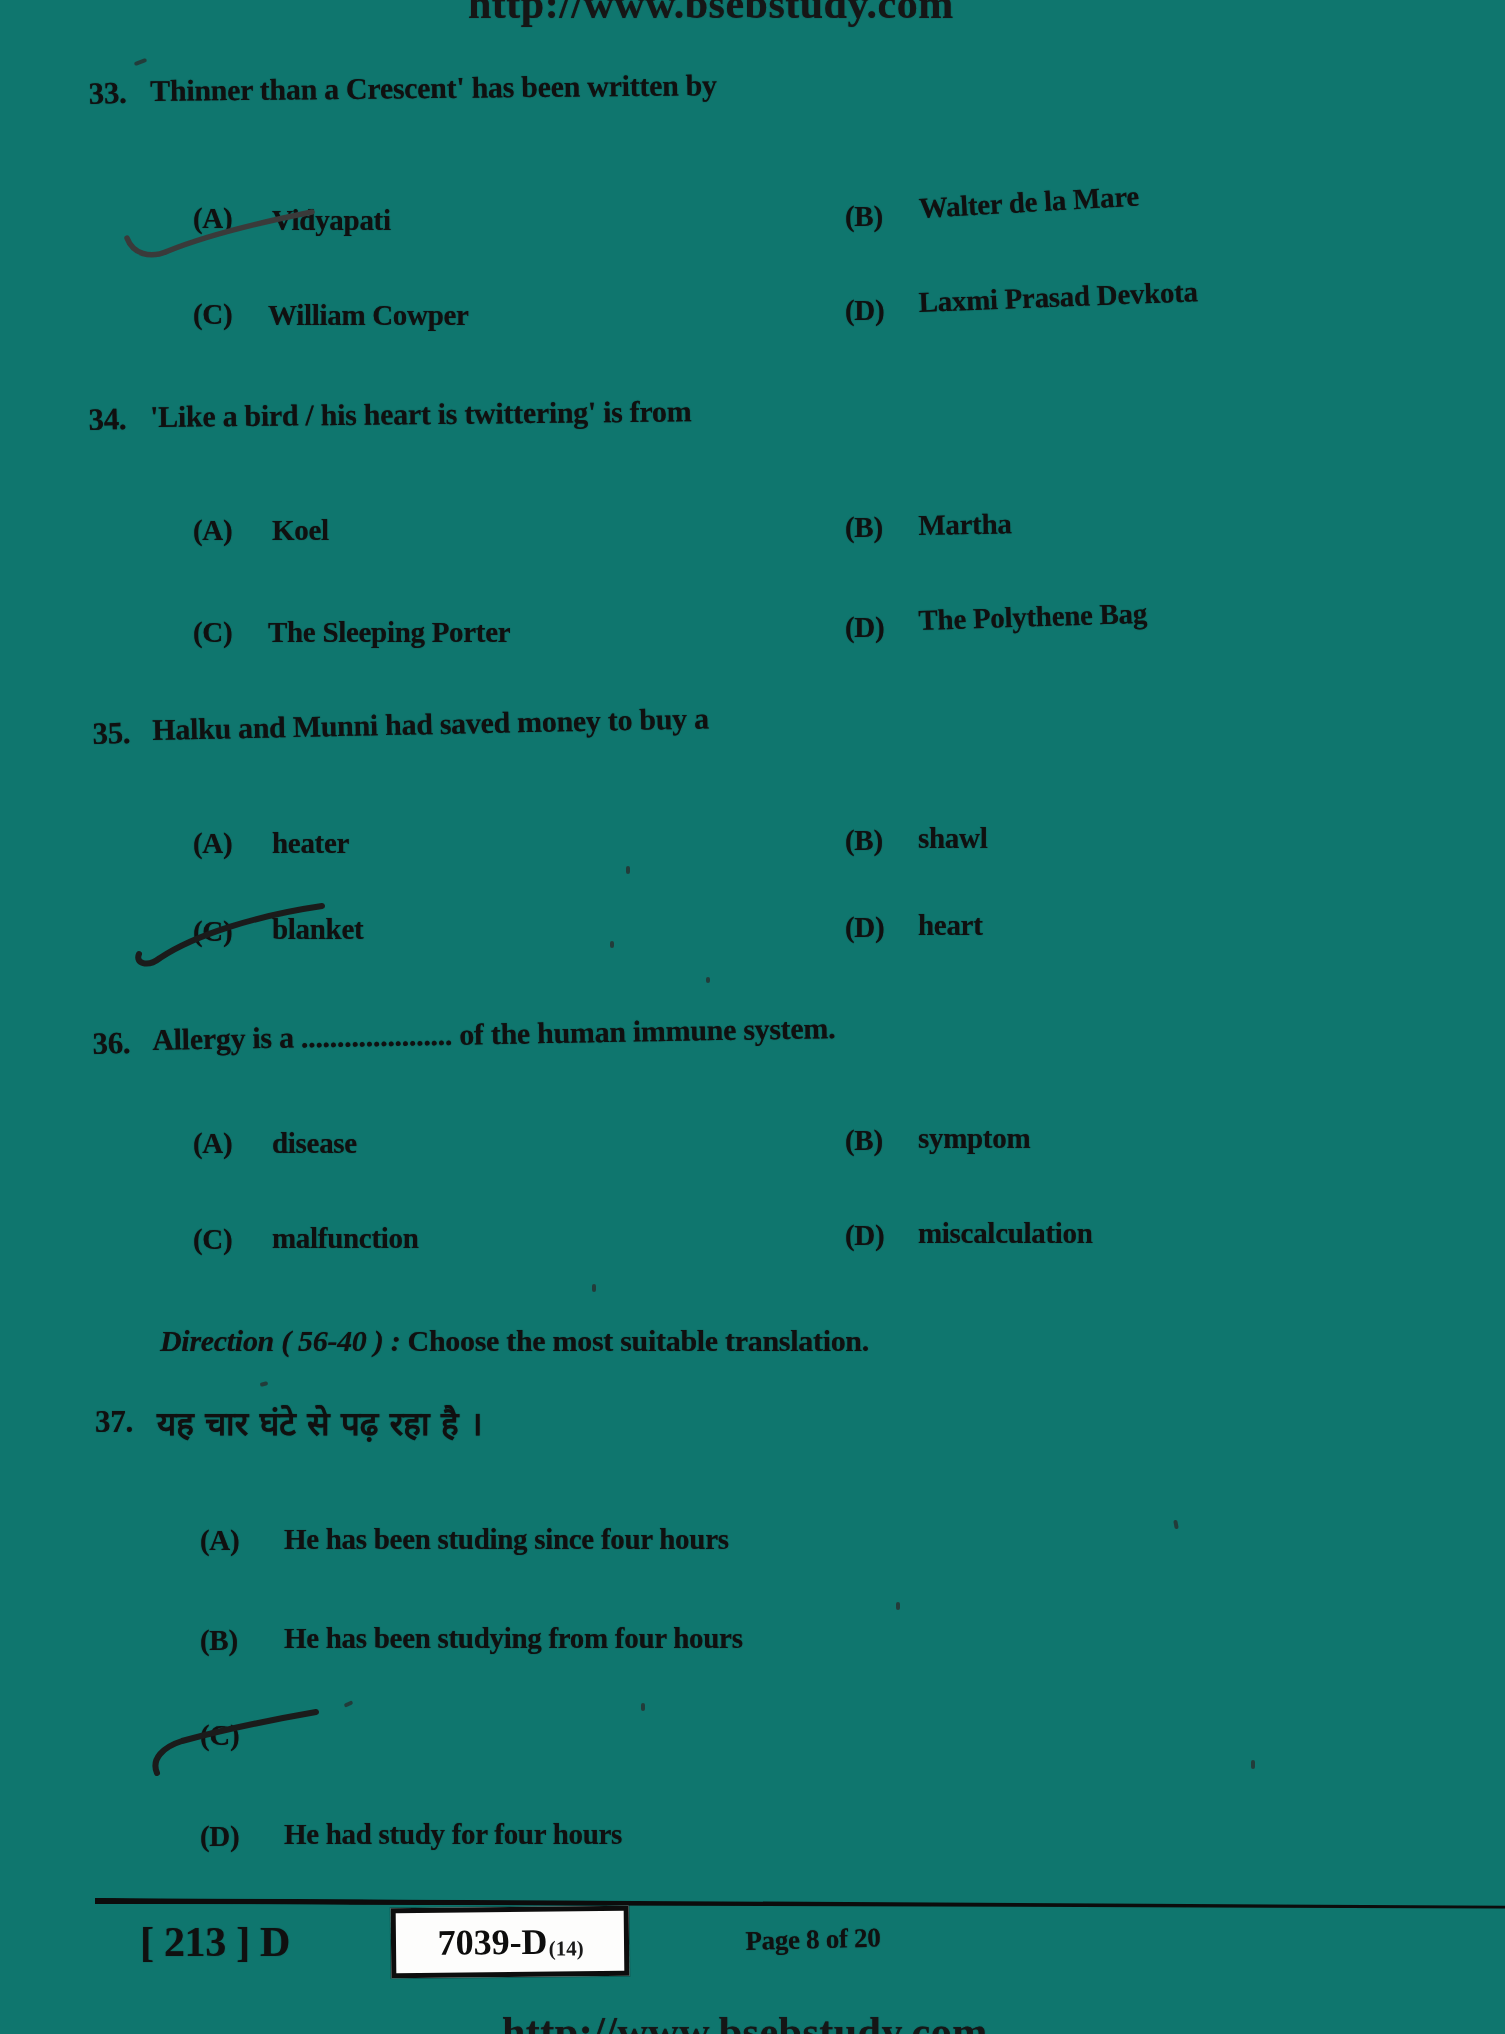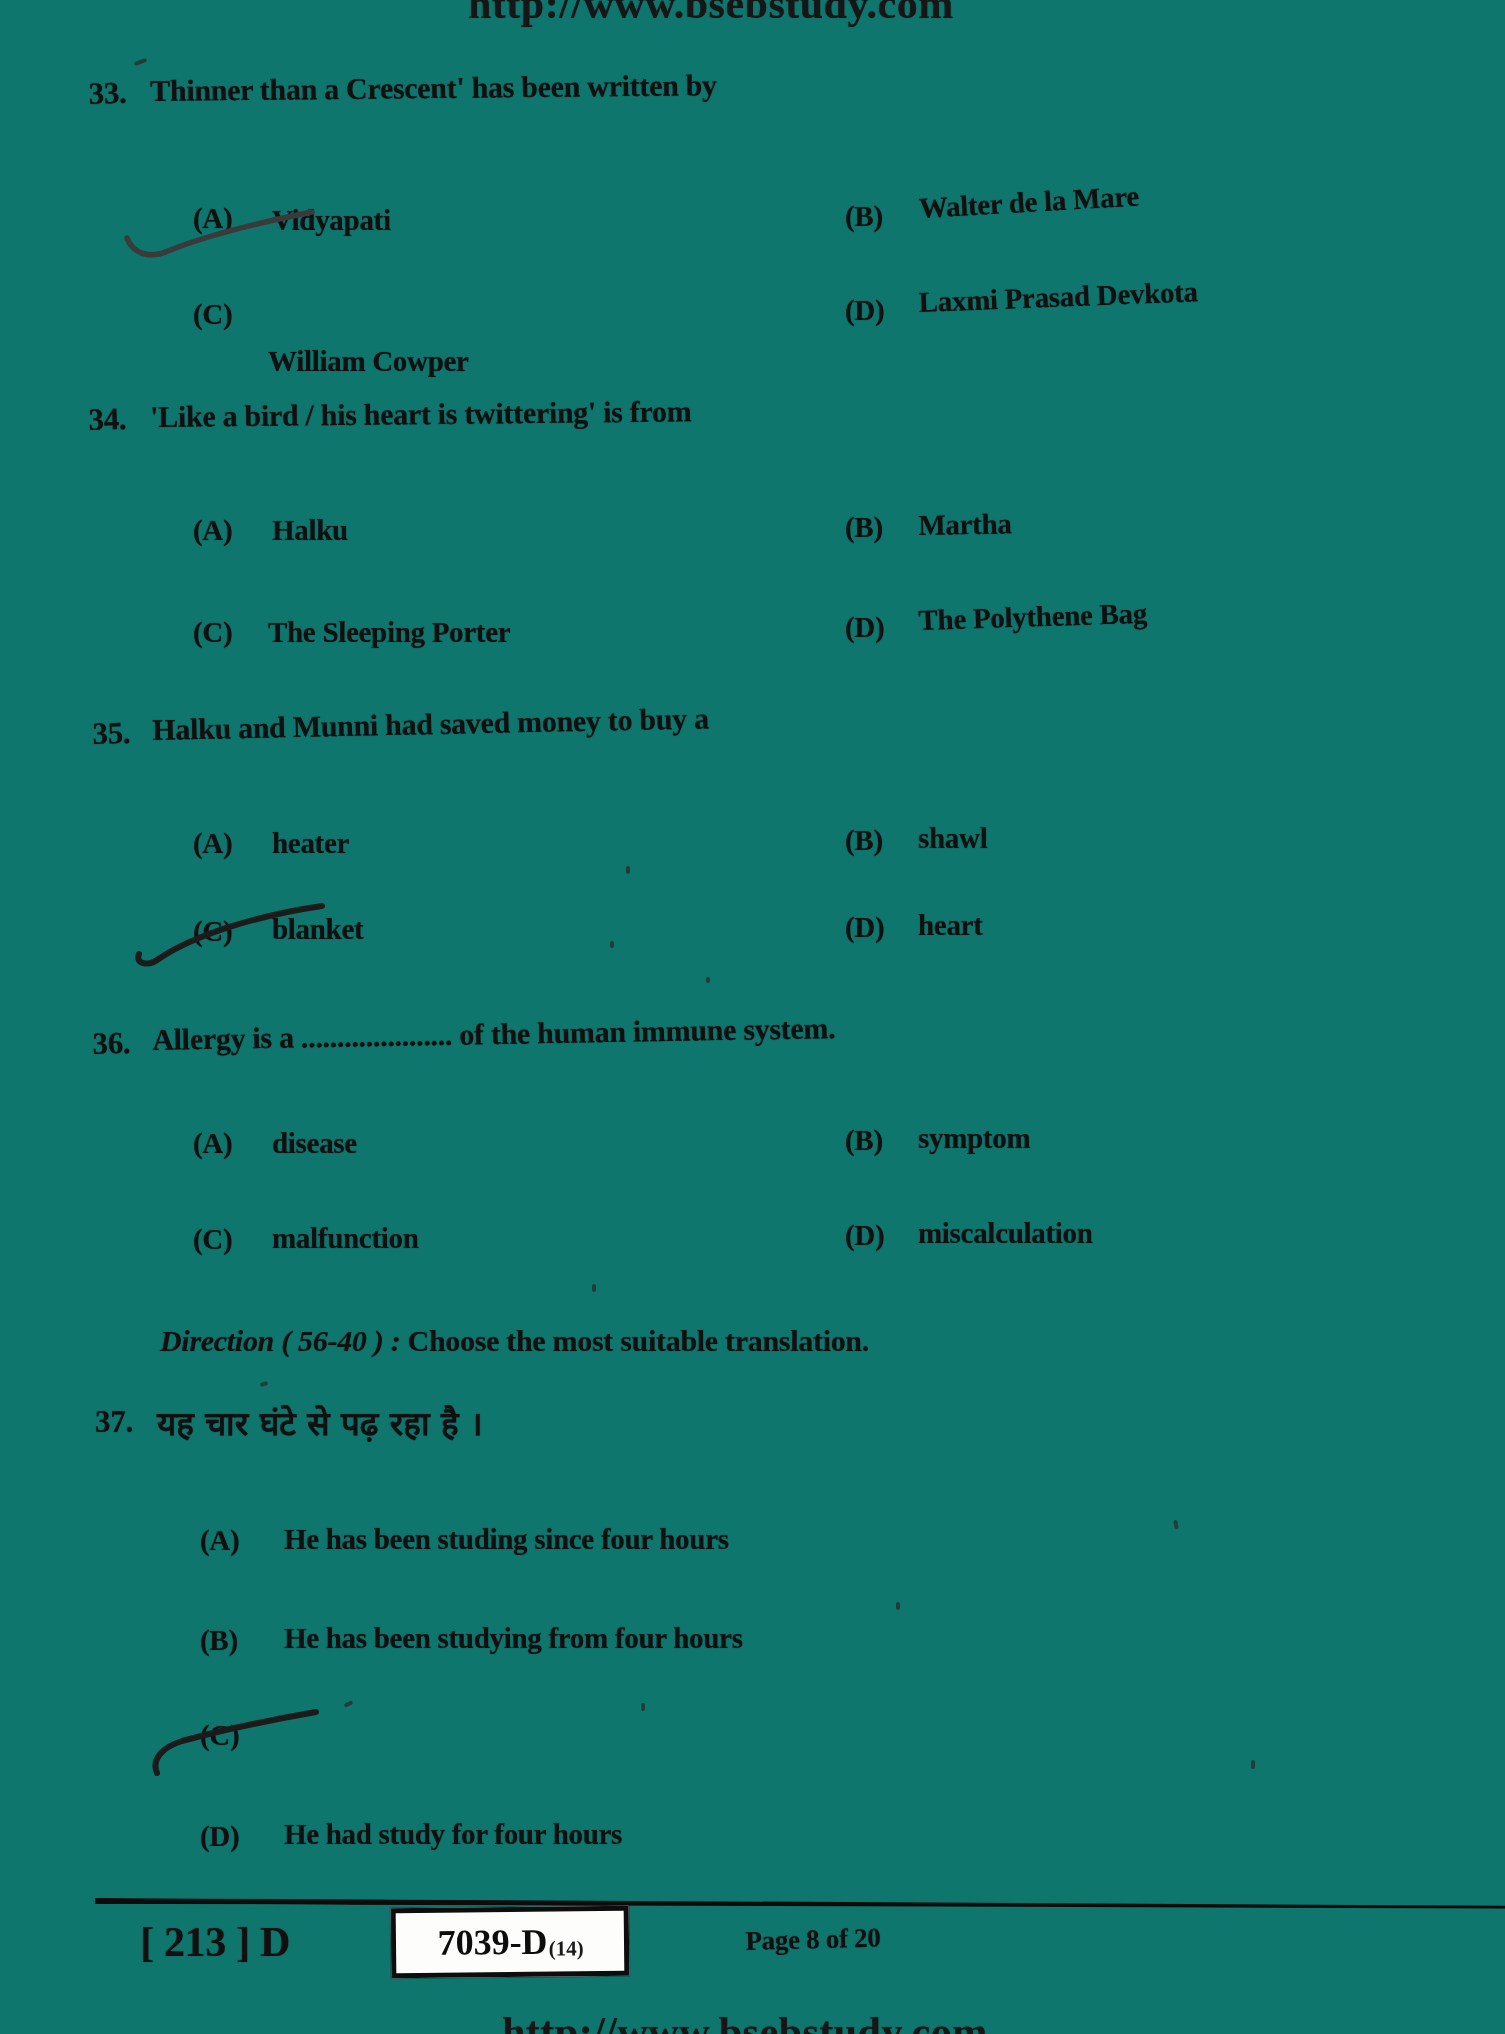--- a/index.html
+++ b/index.html
@@ -50,28 +50,28 @@
 
   <div class="t url" style="left:468px;top:-20px;">http://www.bsebstudy.com</div>
 
   <div class="t qnum" style="left:88px;top:76px;transform:rotate(-2deg);">33.</div>
   <div class="t" style="left:150px;top:74px;transform:rotate(-0.6deg);">Thinner than a Crescent' has been written by</div>
   <div class="t opt-label" style="left:193px;top:202px;">(A)</div>
   <div class="t opt-text" style="left:272px;top:204px;">Vidyapati</div>
   <div class="t opt-label" style="left:845px;top:200px;">(B)</div>
   <div class="t opt-text" style="left:918px;top:192px;transform:rotate(-3.2deg);">Walter de la Mare</div>
   <div class="t opt-label" style="left:193px;top:298px;">(C)</div>
-  <div class="t opt-text" style="left:268px;top:299px;margin-top:46px;">William Cowper</div>
+  <div class="t opt-text" style="left:268px;top:299px;">William Cowper</div>
   <div class="t opt-label" style="left:845px;top:294px;">(D)</div>
   <div class="t opt-text" style="left:918px;top:286px;transform:rotate(-2.2deg);">Laxmi Prasad Devkota</div>
 
   <div class="t qnum" style="left:88px;top:402px;transform:rotate(-1.5deg);">34.</div>
   <div class="t" style="left:150px;top:400px;transform:rotate(-0.6deg);">'Like a bird / his heart is twittering' is from</div>
   <div class="t opt-label" style="left:193px;top:514px;">(A)</div>
-  <div class="t opt-text" style="left:272px;top:514px;">Halku</div>
+  <div class="t opt-text" style="left:272px;top:514px;">Koel</div>
   <div class="t opt-label" style="left:845px;top:511px;">(B)</div>
   <div class="t opt-text" style="left:918px;top:509px;transform:rotate(-1deg);">Martha</div>
   <div class="t opt-label" style="left:193px;top:616px;">(C)</div>
   <div class="t opt-text" style="left:268px;top:616px;">The Sleeping Porter</div>
   <div class="t opt-label" style="left:845px;top:611px;">(D)</div>
   <div class="t opt-text" style="left:918px;top:604px;transform:rotate(-1.8deg);">The Polythene Bag</div>
 
   <div class="t qnum" style="left:92px;top:716px;transform:rotate(-1.5deg);">35.</div>
   <div class="t" style="left:152px;top:713px;transform:rotate(-1.2deg);">Halku and Munni had saved money to buy a</div>
   <div class="t opt-label" style="left:193px;top:827px;">(A)</div>

